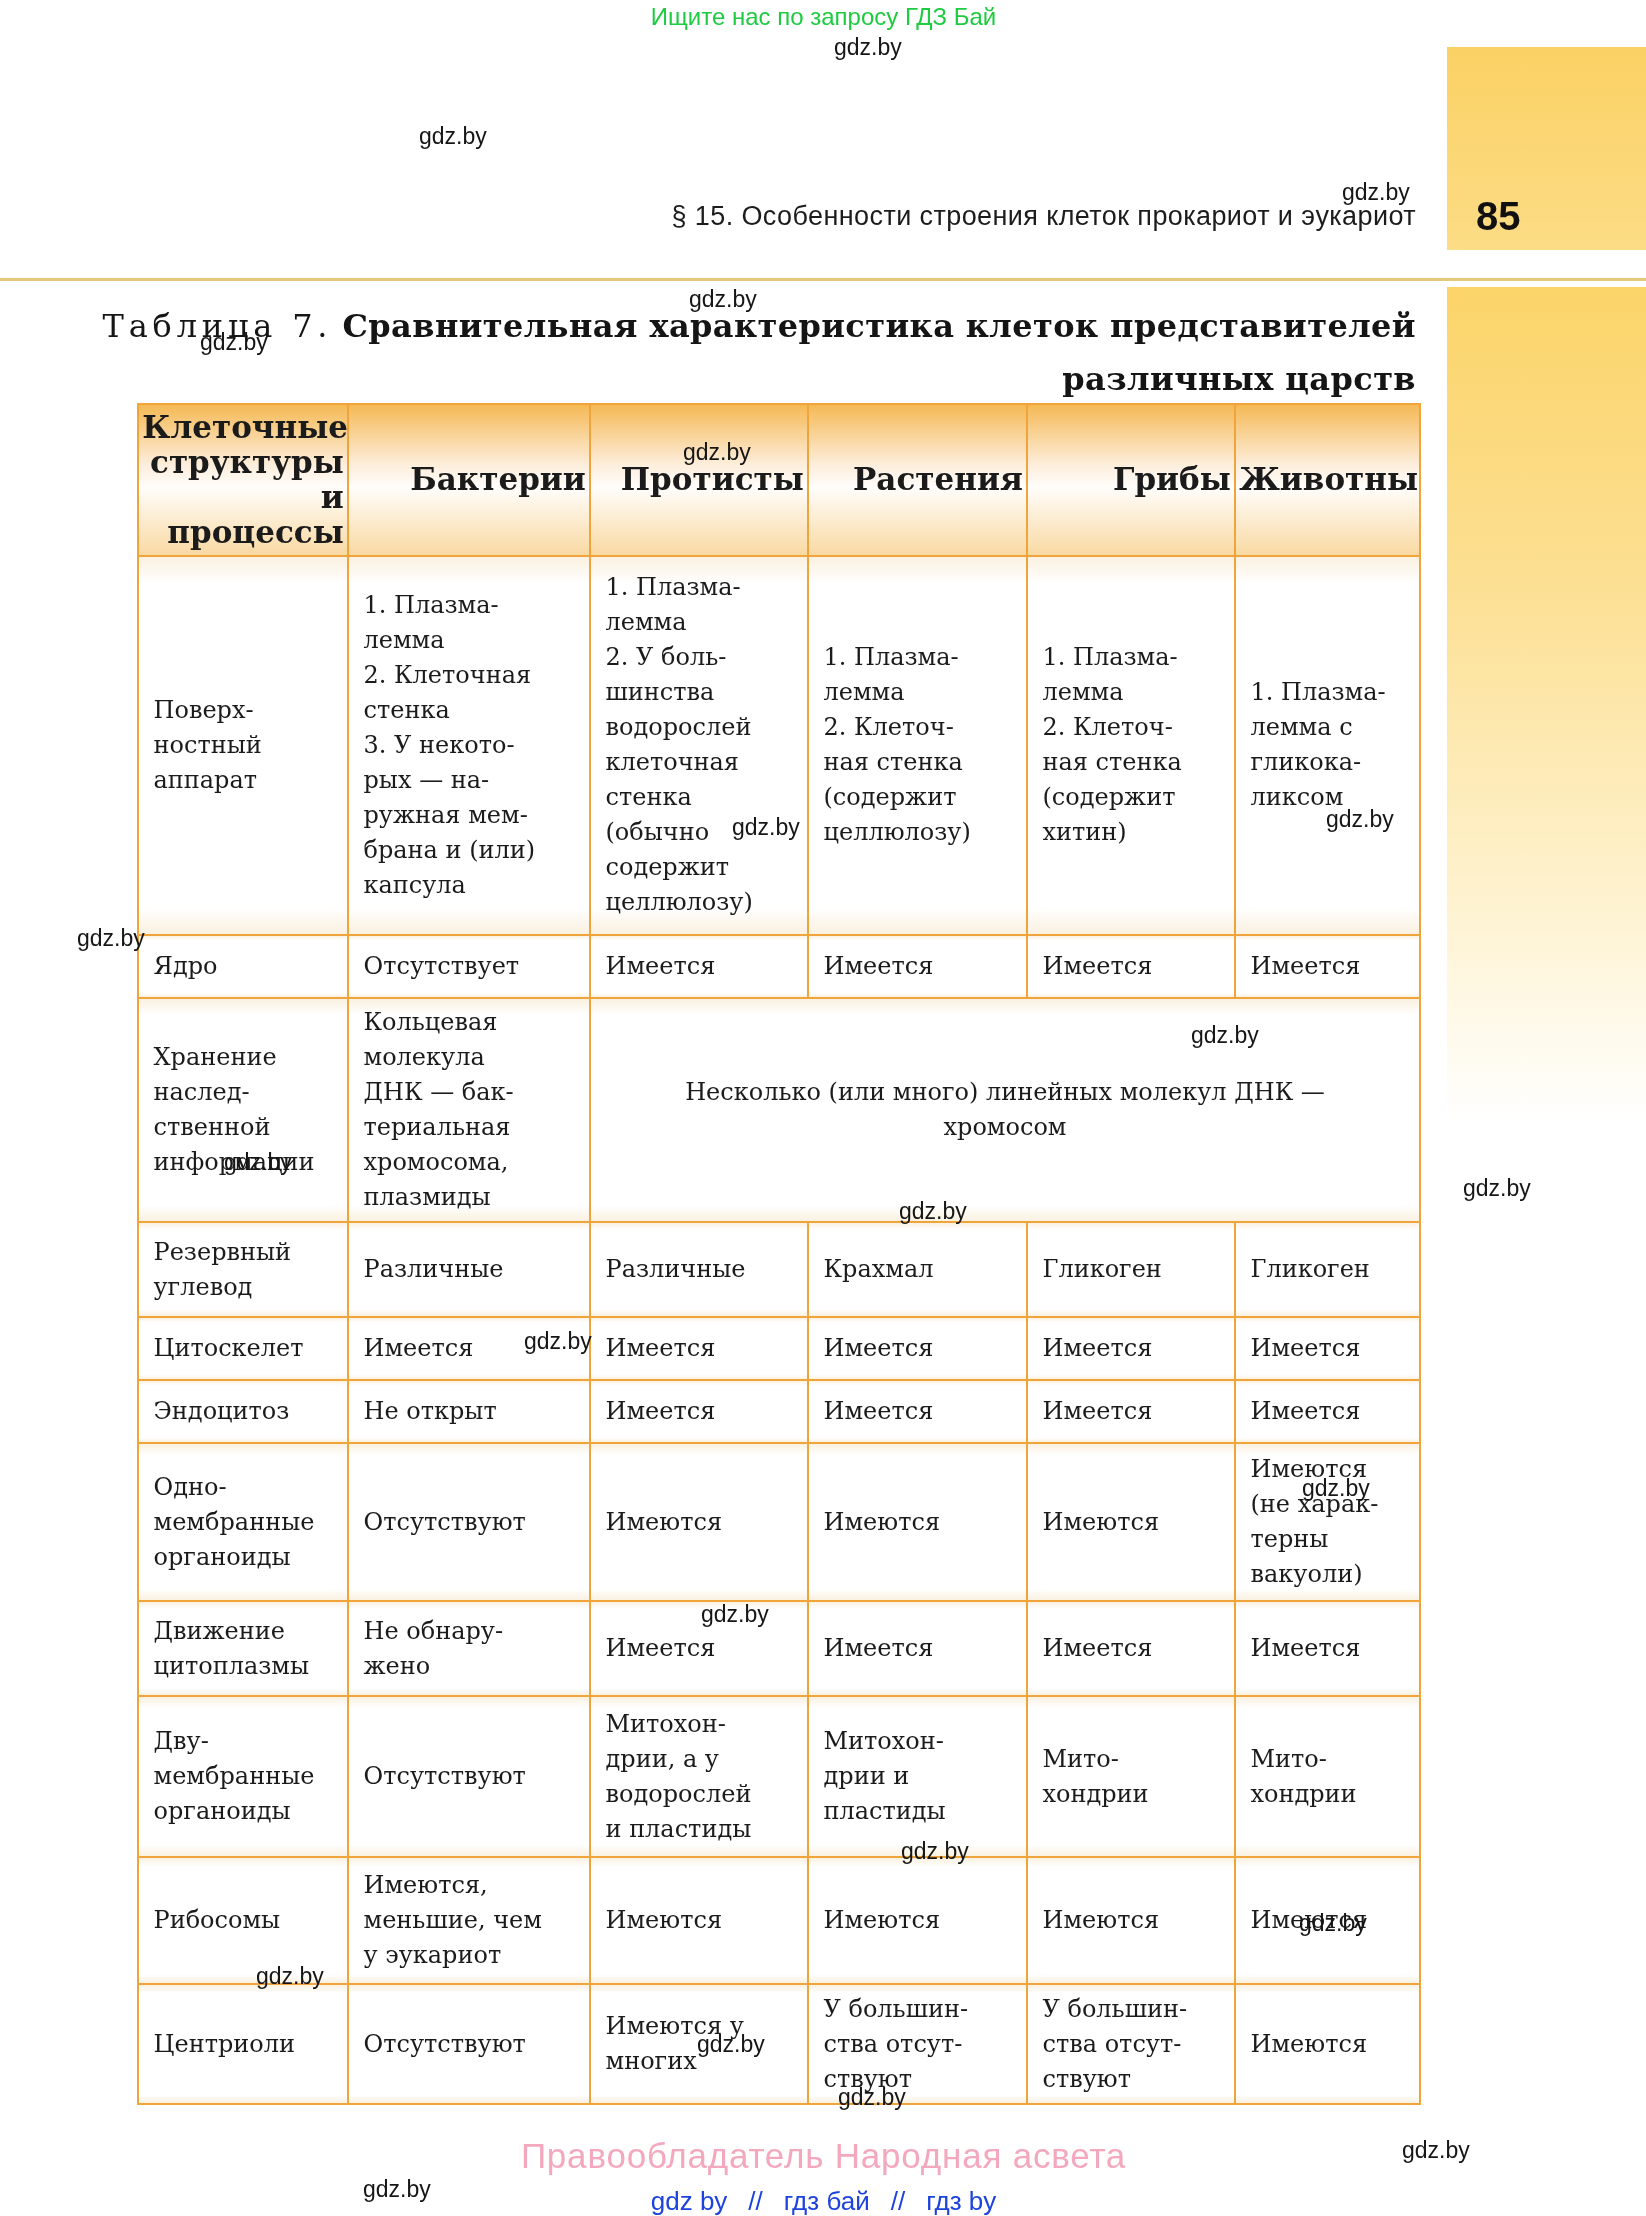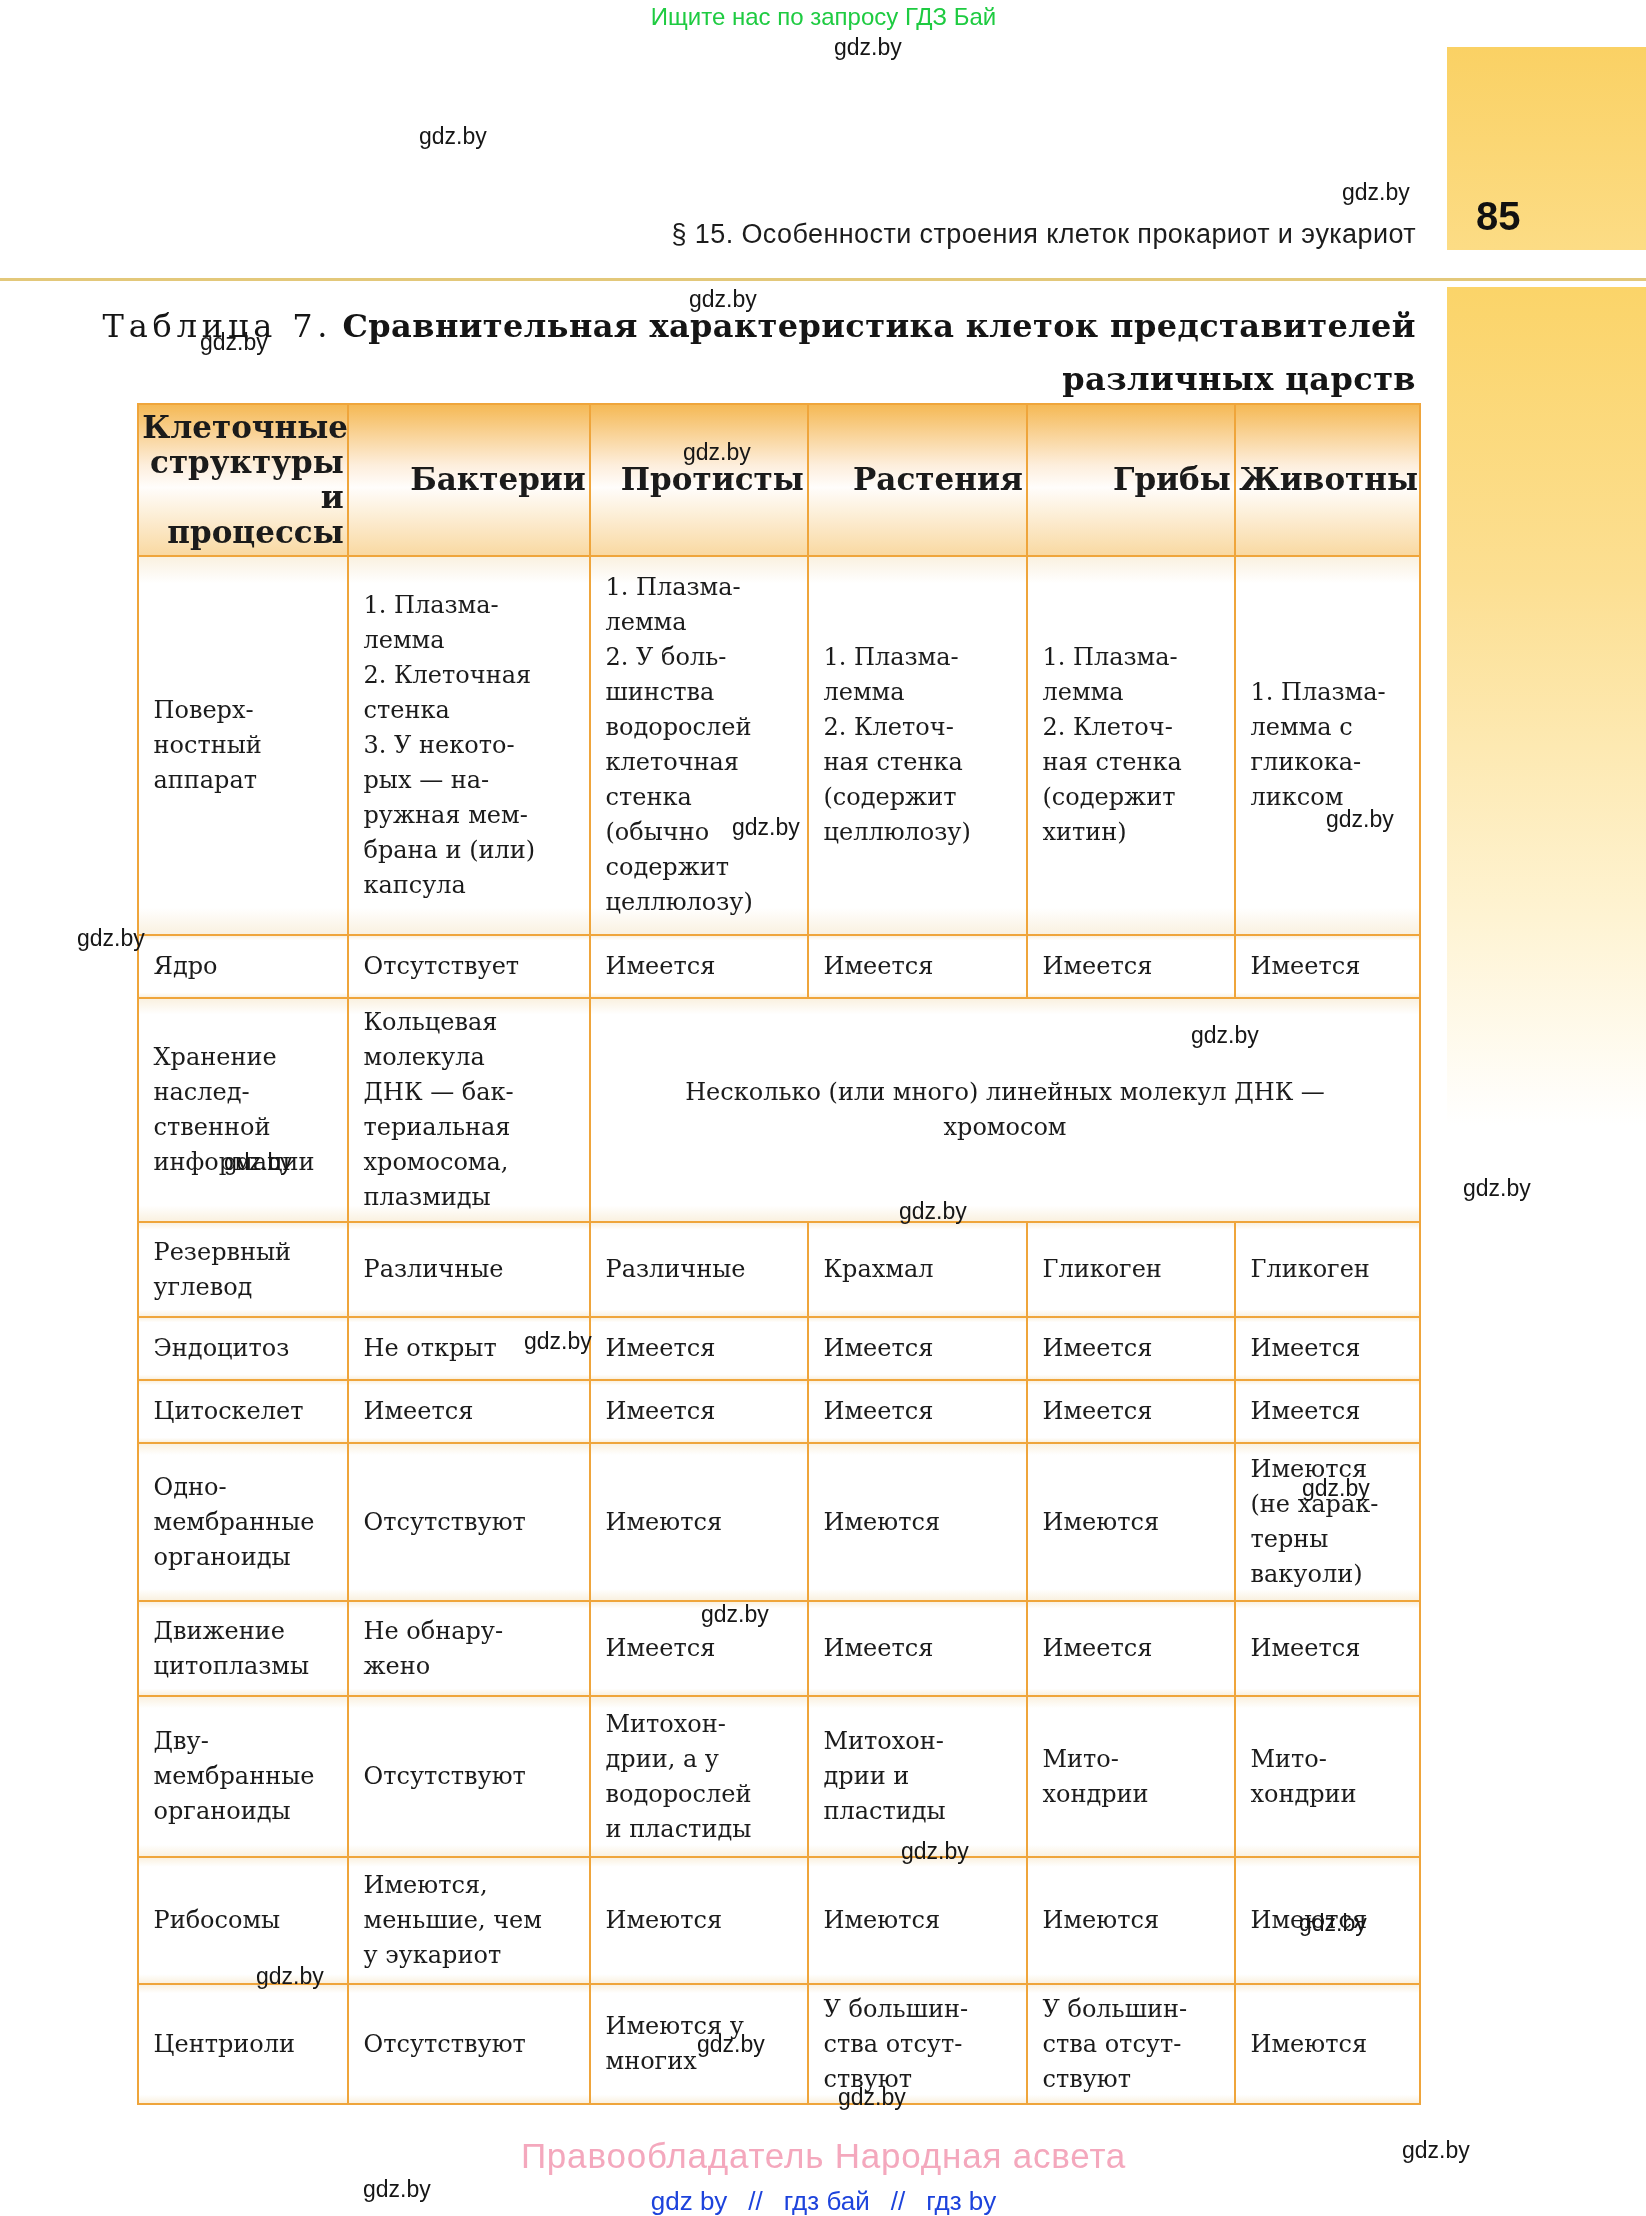--- a/index.html
+++ b/index.html
@@ -8,21 +8,21 @@
 
   .abs{position:absolute;}
 
   
   .banner{top:3.2px;left:0;width:100%;text-align:center;font-size:24px;color:#1ecb41;}
 
   
   .wm{position:absolute;font-family:"Liberation Sans",sans-serif;font-size:23px;color:#161616;white-space:nowrap;}
 
   
-  .section-header{top:201px;right:231px;font-size:27px;color:#1c1c1c;letter-spacing:0.4px;margin-top:18px;}
+  .section-header{top:201px;right:231px;font-size:27px;color:#1c1c1c;letter-spacing:0.4px;}
 
   
   .pagebox{left:1447px;top:47px;width:200px;height:203px;
            background:linear-gradient(180deg,#fad164 0%,#fcdc85 100%);}
   .pagenum{position:absolute;left:29px;bottom:11.3px;font-size:40px;font-weight:bold;color:#111;}
   .rule{top:278px;left:0;width:1647px;height:3.2px;background:#e3c87a;}
   .sidebar{left:1447px;top:287px;width:200px;height:838px;
            background:linear-gradient(180deg,#fbd469 0%,#fcdf92 35%,#fef3d2 75%,#ffffff 100%);}
 
   
@@ -158,30 +158,30 @@
       <tr style="height:95px">
         <td>Резервный
 углевод</td>
         <td>Различные</td>
         <td>Различные</td>
         <td>Крахмал</td>
         <td>Гликоген</td>
         <td>Гликоген</td>
       </tr>
       <tr style="height:63px">
+        <td>Цитоскелет</td>
+        <td>Имеется</td>
+        <td>Имеется</td>
+        <td>Имеется</td>
+        <td>Имеется</td>
+        <td>Имеется</td>
+      </tr>
+      <tr style="height:63px">
         <td>Эндоцитоз</td>
         <td>Не открыт</td>
-        <td>Имеется</td>
-        <td>Имеется</td>
-        <td>Имеется</td>
-        <td>Имеется</td>
-      </tr>
-      <tr style="height:63px">
-        <td>Цитоскелет</td>
-        <td>Имеется</td>
         <td>Имеется</td>
         <td>Имеется</td>
         <td>Имеется</td>
         <td>Имеется</td>
       </tr>
       <tr style="height:158px">
         <td>Одно-
 мембранные
 органоиды</td>
         <td>Отсутствуют</td>

